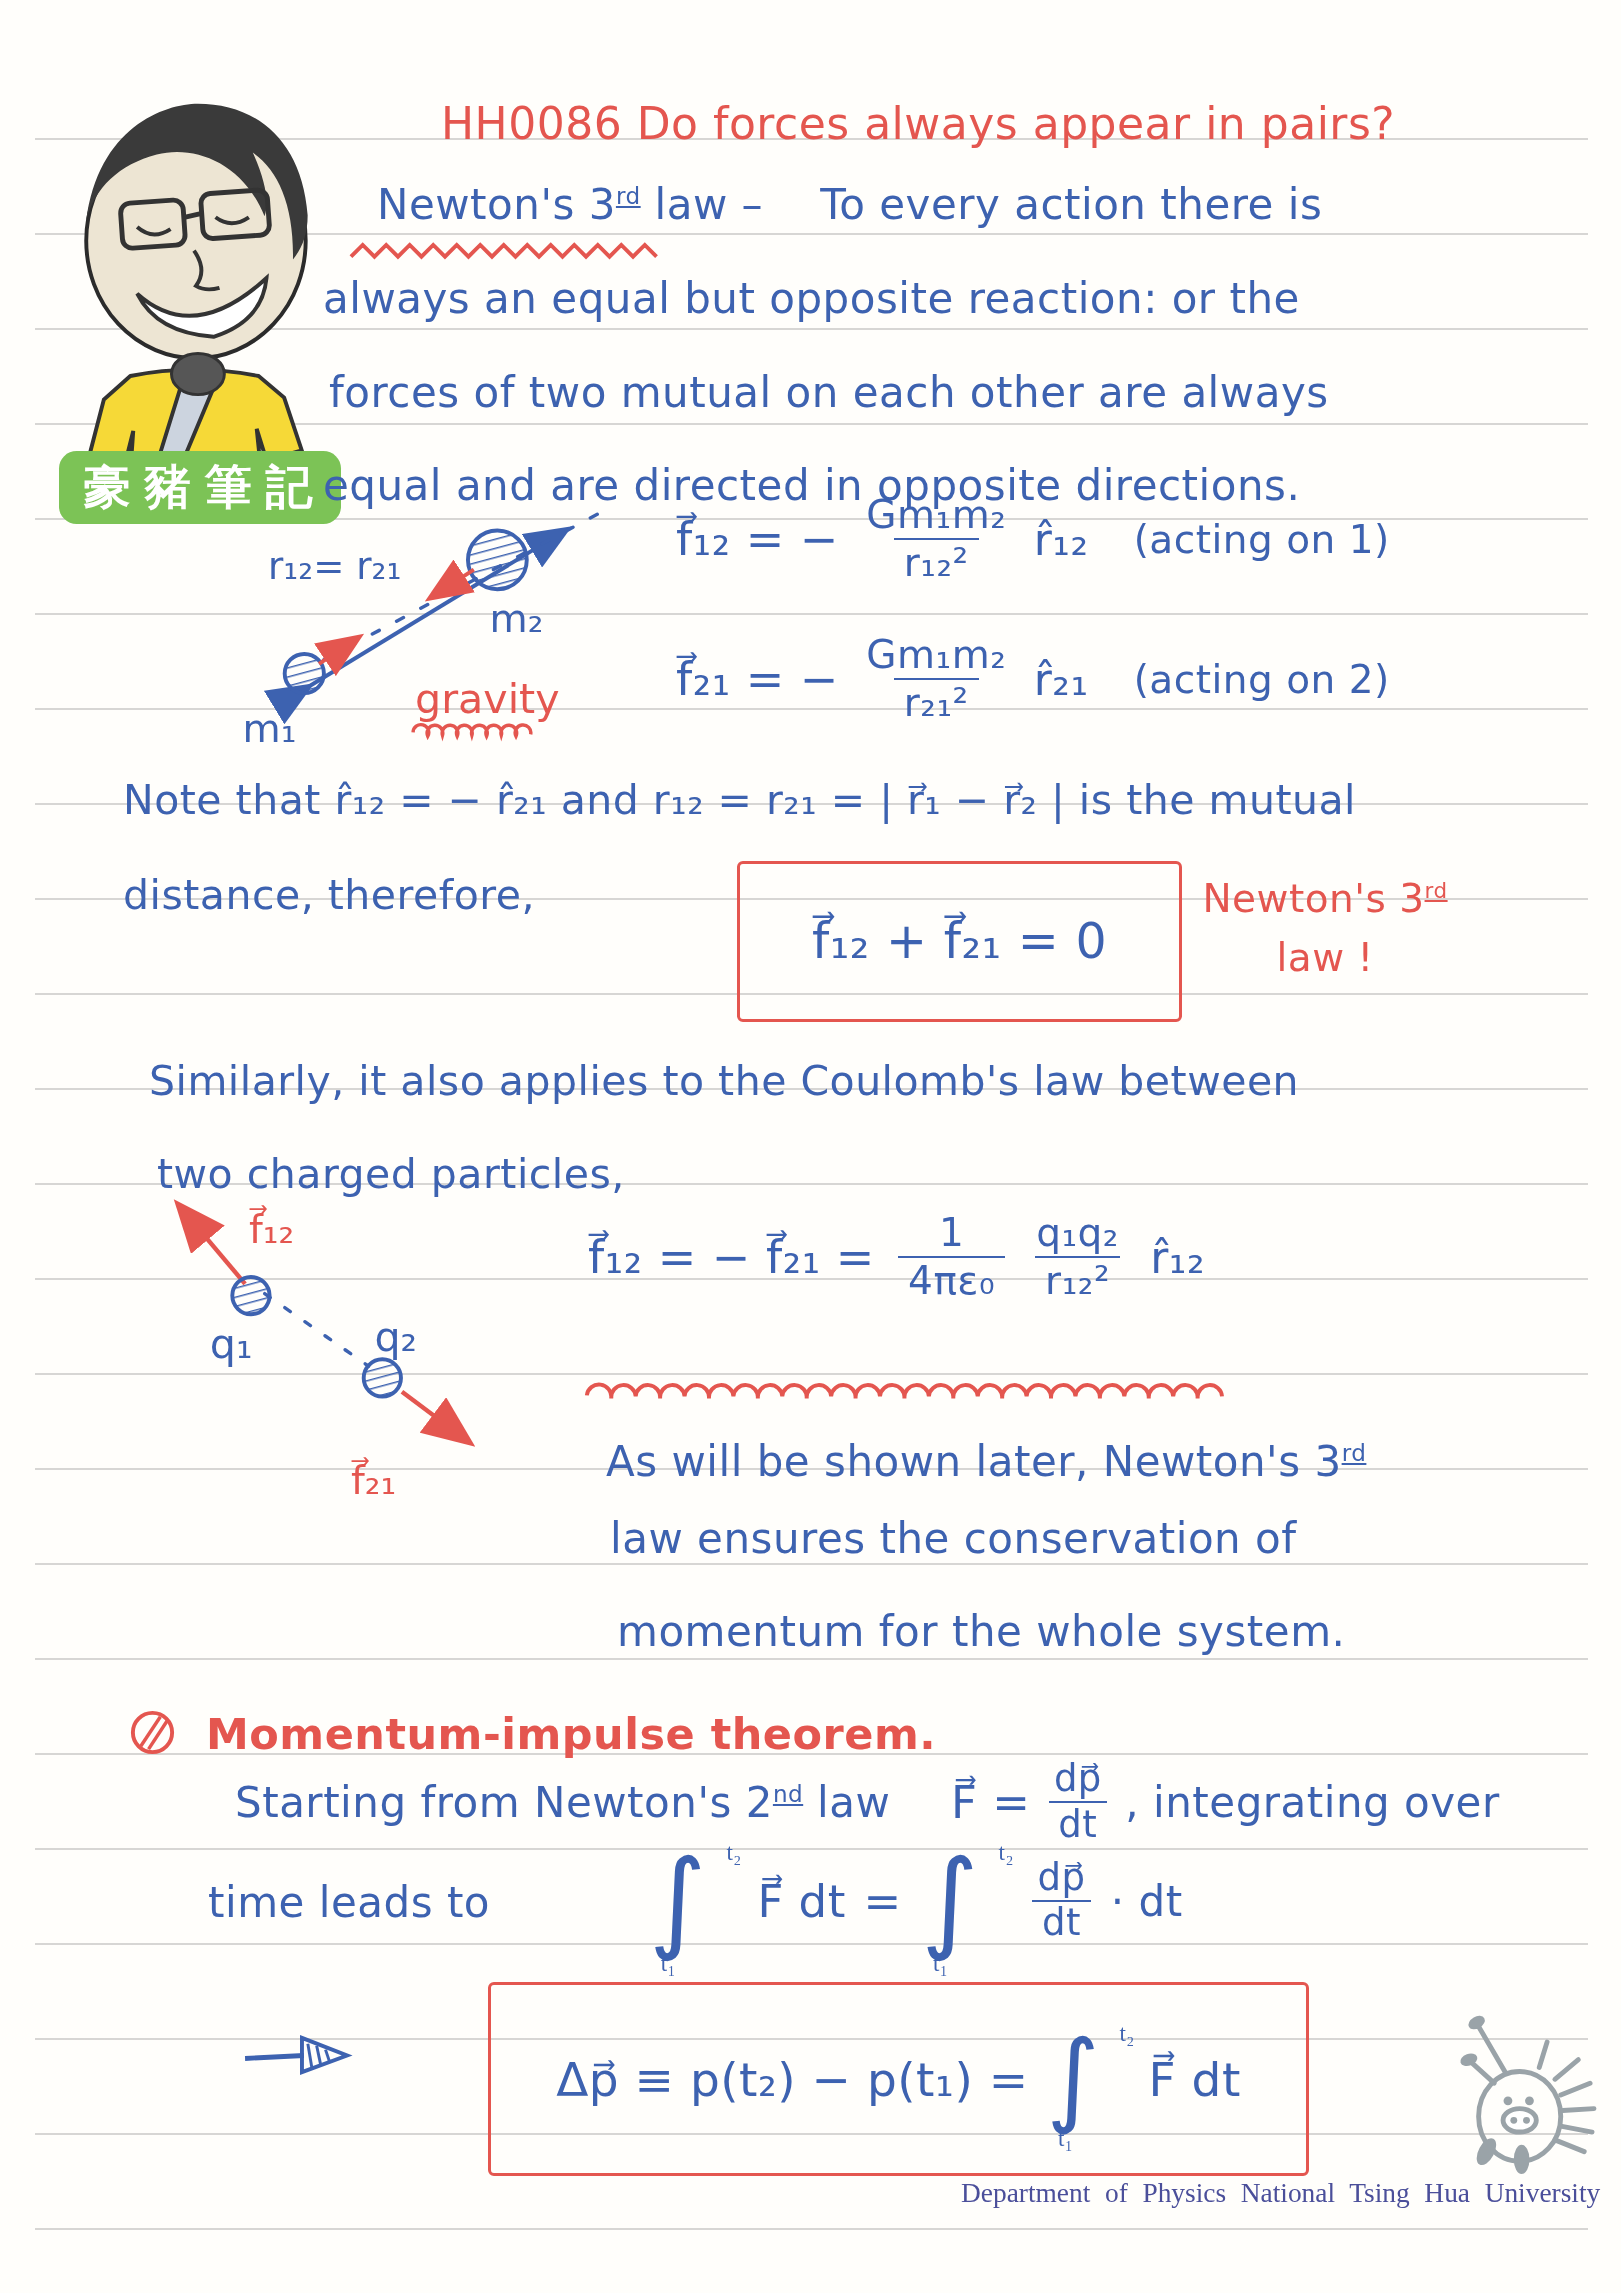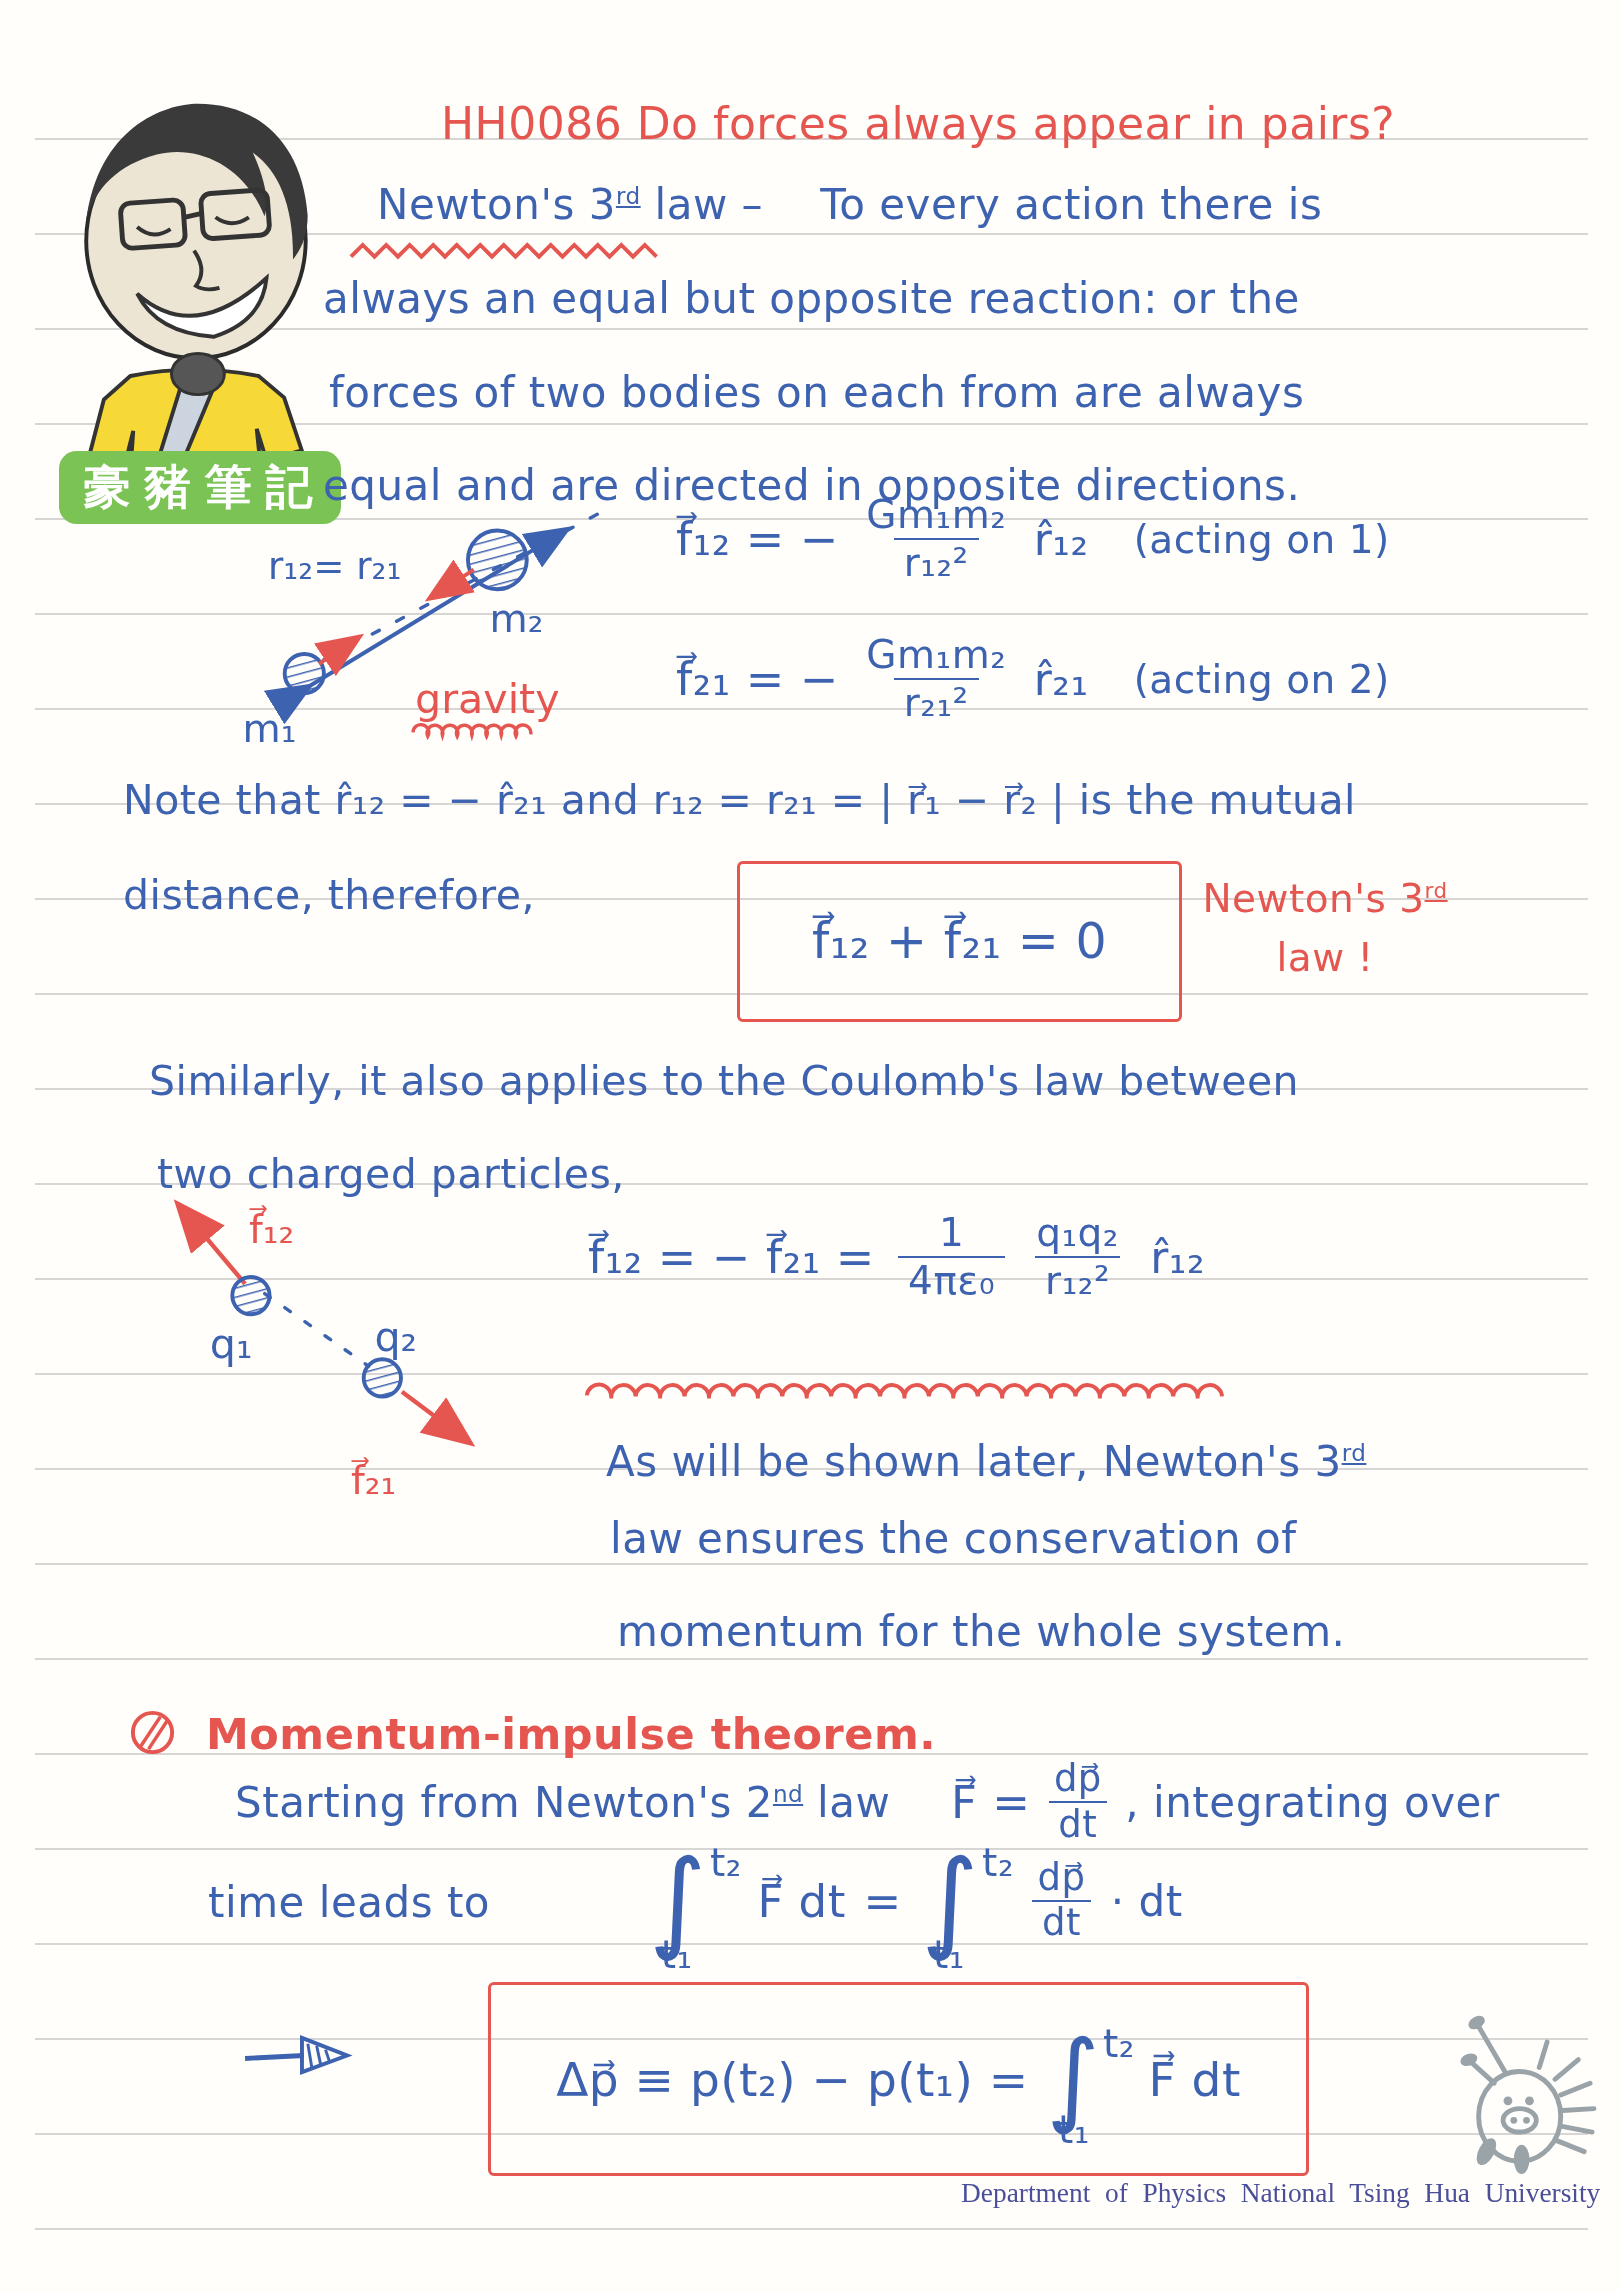--- a/index.html
+++ b/index.html
@@ -10,21 +10,21 @@
   .abs{position:absolute;}
   .hw{color:#3d62b0;font-size:42px;letter-spacing:0.5px;white-space:nowrap;}
   .red{color:#e4564f;}
   .row{display:flex;align-items:center;white-space:nowrap;}
   sup.ord{font-size:.55em;text-decoration:underline;vertical-align:super;}
   .frac{display:inline-flex;flex-direction:column;align-items:center;line-height:1.05;font-size:39px;vertical-align:middle;}
   .frac .den{border-top:2.9px solid currentColor;padding:2.9px 9.8px 0;}
   .frac .num{padding:0 7.8px 2px;}
   .integral{position:relative;display:inline-block;padding:0 33px 0 2px;}
   .int-sign{font-size:110px;line-height:.85;display:inline-block;}
-  .ilim{position:absolute;font-size:39px;}
+  .ilim{position:absolute;font-size:23px;font-family:Liberation Serif, serif;}
   .iup{top:-13.7px;right:-2px;}
   .ilo{bottom:-29px;left:13.7px;}
   .redbox{border:3.9px solid #e4564f;border-radius:5.9px;display:flex;align-items:center;justify-content:center;}
   .badge{background:#7cc356;border-radius:17.6px;display:flex;align-items:center;justify-content:center;
          color:#ffffff;font-weight:bold;font-size:47px;letter-spacing:13.7px;padding-left:9.8px;}
   .footer{font-family:"Liberation Serif",serif;color:#4b4f9a;font-size:27.4px;word-spacing:7.8px;white-space:nowrap;}
   .ctr{text-align:center;line-height:1.5;}
   svg text{font-family:"DejaVu Sans",sans-serif;}
 </style>
 </head>
@@ -59,21 +59,21 @@
   <div class="abs hw red" style="left:441px;top:98px;font-size:44px;">HH0086   Do forces always appear in pairs?</div>
 
   <div class="abs hw row" style="left:377px;top:180px;gap:57px;">
     <span><span>Newton's 3</span><sup class="ord">rd</sup><span> law –</span></span>
     <span>To every action there is</span>
   </div>
   <svg class="abs" style="left:349px;top:241px;" width="333" height="19.6" viewBox="0 0 340 20">
     <path d="M2 16 l12 -12 l12 12 l12 -12 l12 12 l12 -12 l12 12 l12 -12 l12 12 l12 -12 l12 12 l12 -12 l12 12 l12 -12 l12 12 l12 -12 l12 12 l12 -12 l12 12 l12 -12 l12 12 l12 -12 l12 12 l12 -12 l12 12 l12 -12 l12 12" fill="none" stroke="#e4564f" stroke-width="4"></path>
   </svg>
   <div class="abs hw" style="left:323px;top:274px;">always an equal but opposite reaction: or the</div>
-  <div class="abs hw" style="left:329px;top:368px;">forces of two bodies on each from are always</div>
+  <div class="abs hw" style="left:329px;top:368px;">forces of two mutual on each other are always</div>
   <div class="abs hw" style="left:323px;top:461px;">equal and are directed in opposite directions.</div>
 
   <svg class="abs" style="left:211px;top:505px;" width="461" height="294" viewBox="0 0 470 300">
     <defs>
       <pattern id="hatch1" patternUnits="userSpaceOnUse" width="9" height="9" patternTransform="rotate(75)">
         <line x1="0" y1="0" x2="0" y2="9" stroke="#3d62b0" stroke-width="3"></line>
       </pattern>
       <marker id="mB" markerWidth="12" markerHeight="10" refX="9" refY="5" orient="auto">
         <path d="M0,0 L12,5 L0,10 Z" fill="#3d62b0"></path>
       </marker>

